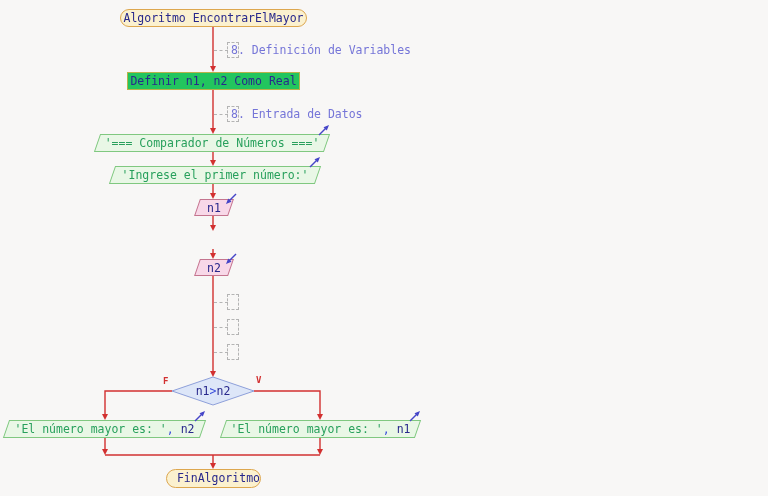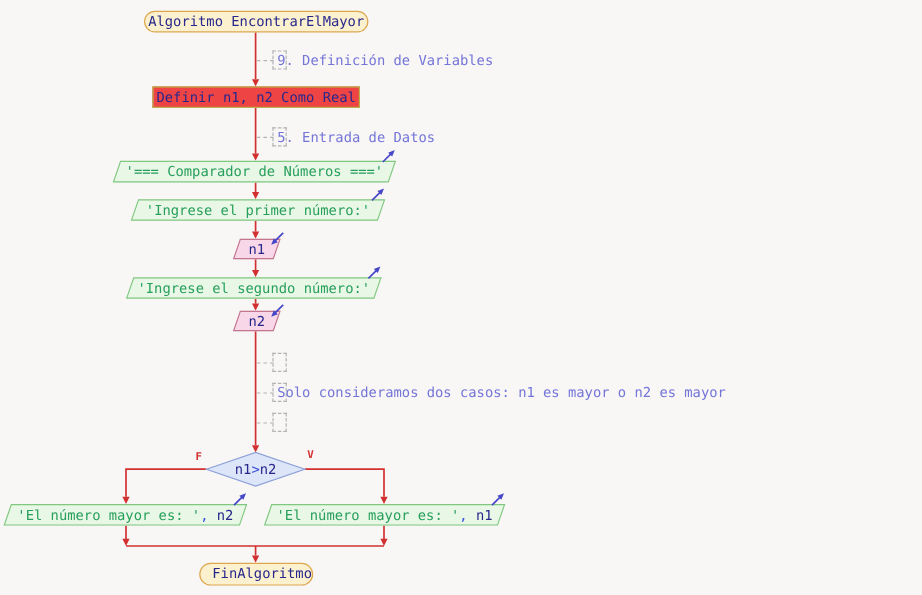--- a/index.html
+++ b/index.html
@@ -11,21 +11,21 @@
     font-size: 11.5px; color: #28288c;
   }
   svg.lines { position:absolute; left:0; top:0; width:768px; height:496px; pointer-events:none; }
 
   .node { position: absolute; }
   .pill {
     background:#fbf1cf; border:1px solid #dda74f; border-radius:10px;
     text-align:center; color:#28288c; white-space:nowrap;
   }
   .rect {
-    background:#ef4444; border:1px solid #b8b24a;
+    background:#22c55e; border:1px solid #b8b24a;
     text-align:center; color:#28288c; white-space:nowrap;
   }
   .para-wrap { position:absolute; }
   .para {
     position:absolute; left:0; top:0; right:0; bottom:0;
     transform: skewX(-19deg);
     border:1px solid #80c880; background:#e9f7e6;
   }
   .para.pink { border-color:#c4758f; background:#f8d8e8; }
   .para-text {
@@ -87,29 +87,29 @@
       <path d="M210 463 L216 463 L213 469 Z"></path>
     </g>
   </svg>
 
   <div class="node pill cell" style="left:120px; top:9px; width:187px; height:18px; justify-content:center;">
     <span>Algoritmo EncontrarElMayor</span>
   </div>
 
   <div class="dash-line" style="left:214px; top:50px;"></div>
   <div class="dash-box" style="left:227px; top:42px;"></div>
-  <div class="comment" style="left:231px; top:44px;">9. Definición de Variables</div>
+  <div class="comment" style="left:231px; top:44px;">8. Definición de Variables</div>
 
   <div class="node rect cell" style="left:127px; top:72px; width:173px; height:18px; justify-content:center;">
     <span>Definir n1, n2 Como Real</span>
   </div>
 
   <div class="dash-line" style="left:214px; top:114px;"></div>
   <div class="dash-box" style="left:227px; top:106px;"></div>
-  <div class="comment" style="left:231px; top:108px;">5. Entrada de Datos</div>
+  <div class="comment" style="left:231px; top:108px;">8. Entrada de Datos</div>
 
   <div class="para-wrap" style="left:97px; top:134px; width:230px; height:18px;">
     <div class="para"></div>
     <div class="para-text">'=== Comparador de Números ==='</div>
     <svg class="pen" style="right:-4px; top:-11px;" viewBox="0 0 14 14">
       <line x1="2" y1="12" x2="10" y2="4" stroke="#4646c8" stroke-width="1.4"></line>
       <path d="M12 2 L6.5 4.2 L9.8 7.5 Z" fill="#4646c8"></path>
     </svg>
   </div>
 
@@ -124,44 +124,35 @@
 
   <div class="para-wrap" style="left:197px; top:199px; width:34px; height:17px;">
     <div class="para pink"></div>
     <div class="para-text navy">n1</div>
     <svg class="pen" style="right:-7px; top:-7px;" viewBox="0 0 14 14">
       <line x1="12" y1="2" x2="4" y2="10" stroke="#4646c8" stroke-width="1.4"></line>
       <path d="M2 12 L7.5 9.8 L4.2 6.5 Z" fill="#4646c8"></path>
     </svg>
   </div>
 
-  <div class="para-wrap" style="left:108px; top:231px; width:207px; height:18px;">
-    <div class="para"></div>
-    <div class="para-text">'Ingrese el segundo número:'</div>
-    <svg class="pen" style="right:-4px; top:-11px;" viewBox="0 0 14 14">
-      <line x1="2" y1="12" x2="10" y2="4" stroke="#4646c8" stroke-width="1.4"></line>
-      <path d="M12 2 L6.5 4.2 L9.8 7.5 Z" fill="#4646c8"></path>
-    </svg>
-  </div>
 
   <div class="para-wrap" style="left:197px; top:259px; width:34px; height:17px;">
     <div class="para pink"></div>
     <div class="para-text navy">n2</div>
     <svg class="pen" style="right:-7px; top:-7px;" viewBox="0 0 14 14">
       <line x1="12" y1="2" x2="4" y2="10" stroke="#4646c8" stroke-width="1.4"></line>
       <path d="M2 12 L7.5 9.8 L4.2 6.5 Z" fill="#4646c8"></path>
     </svg>
   </div>
 
   <div class="dash-line" style="left:214px; top:302px;"></div>
   <div class="dash-box" style="left:227px; top:294px;"></div>
 
   <div class="dash-line" style="left:214px; top:327px;"></div>
   <div class="dash-box" style="left:227px; top:319px;"></div>
-  <div class="comment" style="left:231px; top:321px;">Solo consideramos dos casos: n1 es mayor o n2 es mayor</div>
 
   <div class="dash-line" style="left:214px; top:352px;"></div>
   <div class="dash-box" style="left:227px; top:344px;"></div>
 
   <svg style="position:absolute; left:167px; top:374px;" width="92" height="34">
     <polygon points="5,17 46,3 87,17 46,31" fill="#dde6f8" stroke="#8ea0da" stroke-width="1"></polygon>
   </svg>
   <div class="diamond-text">
     <span>n1</span>
       <span class="op">&gt;</span>

